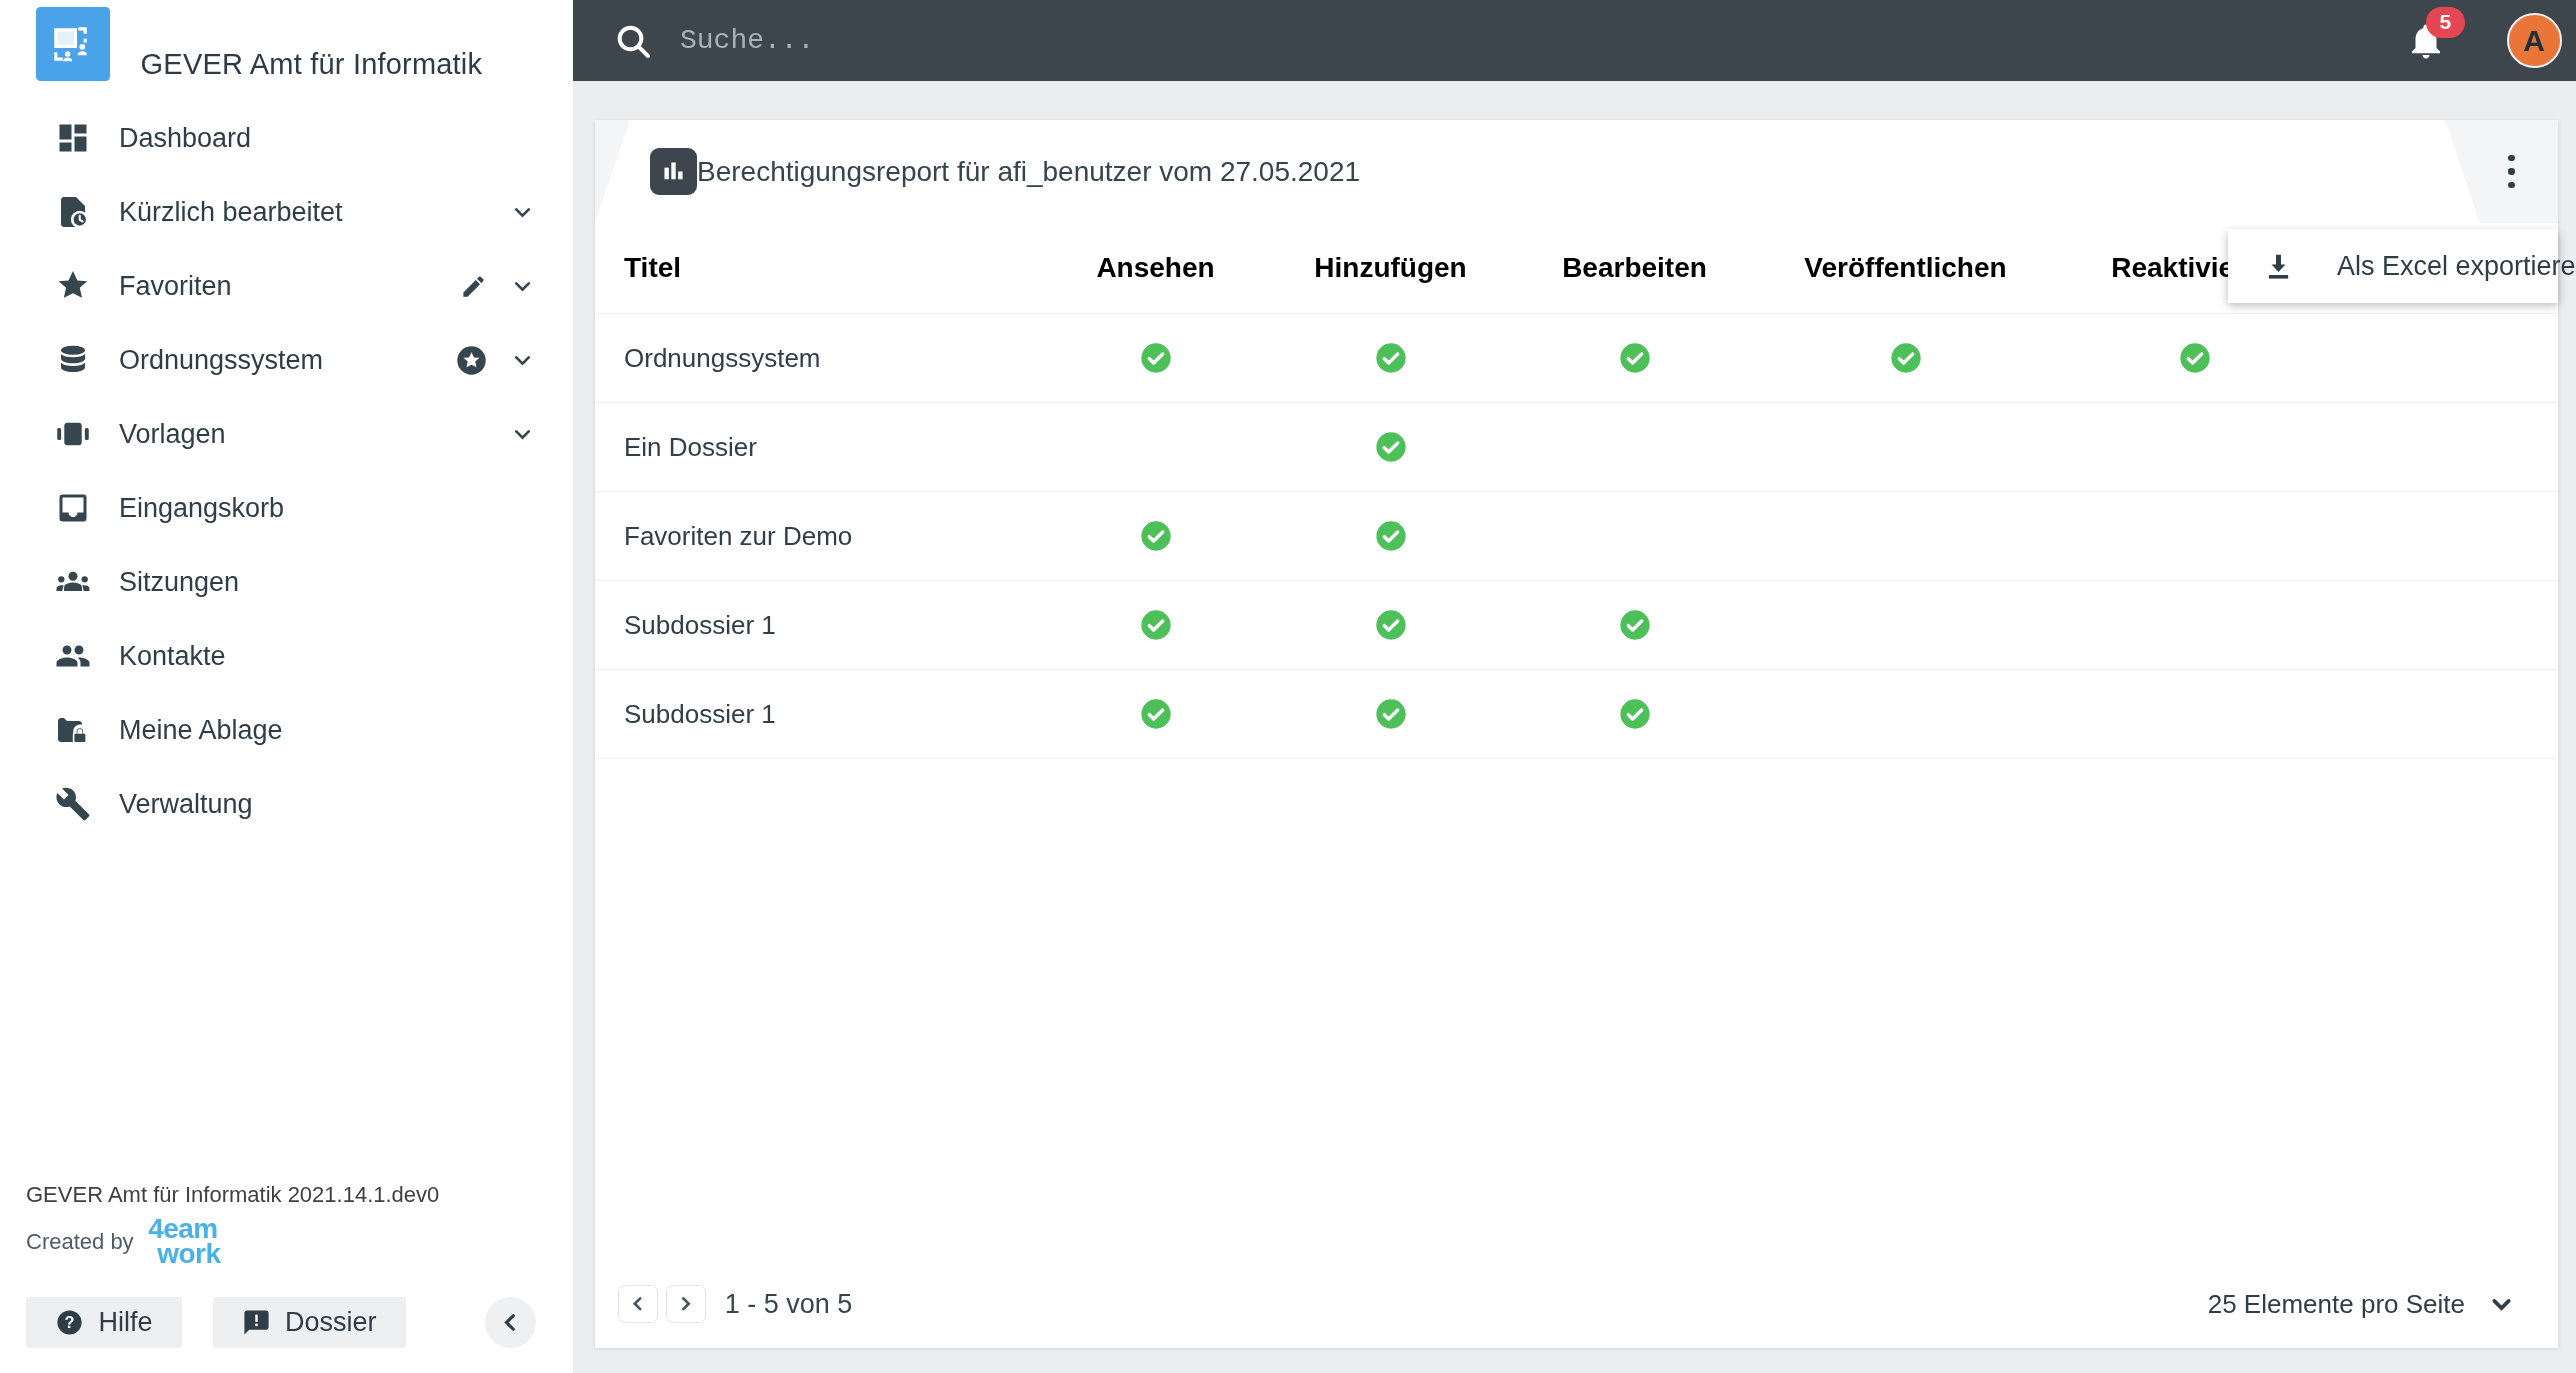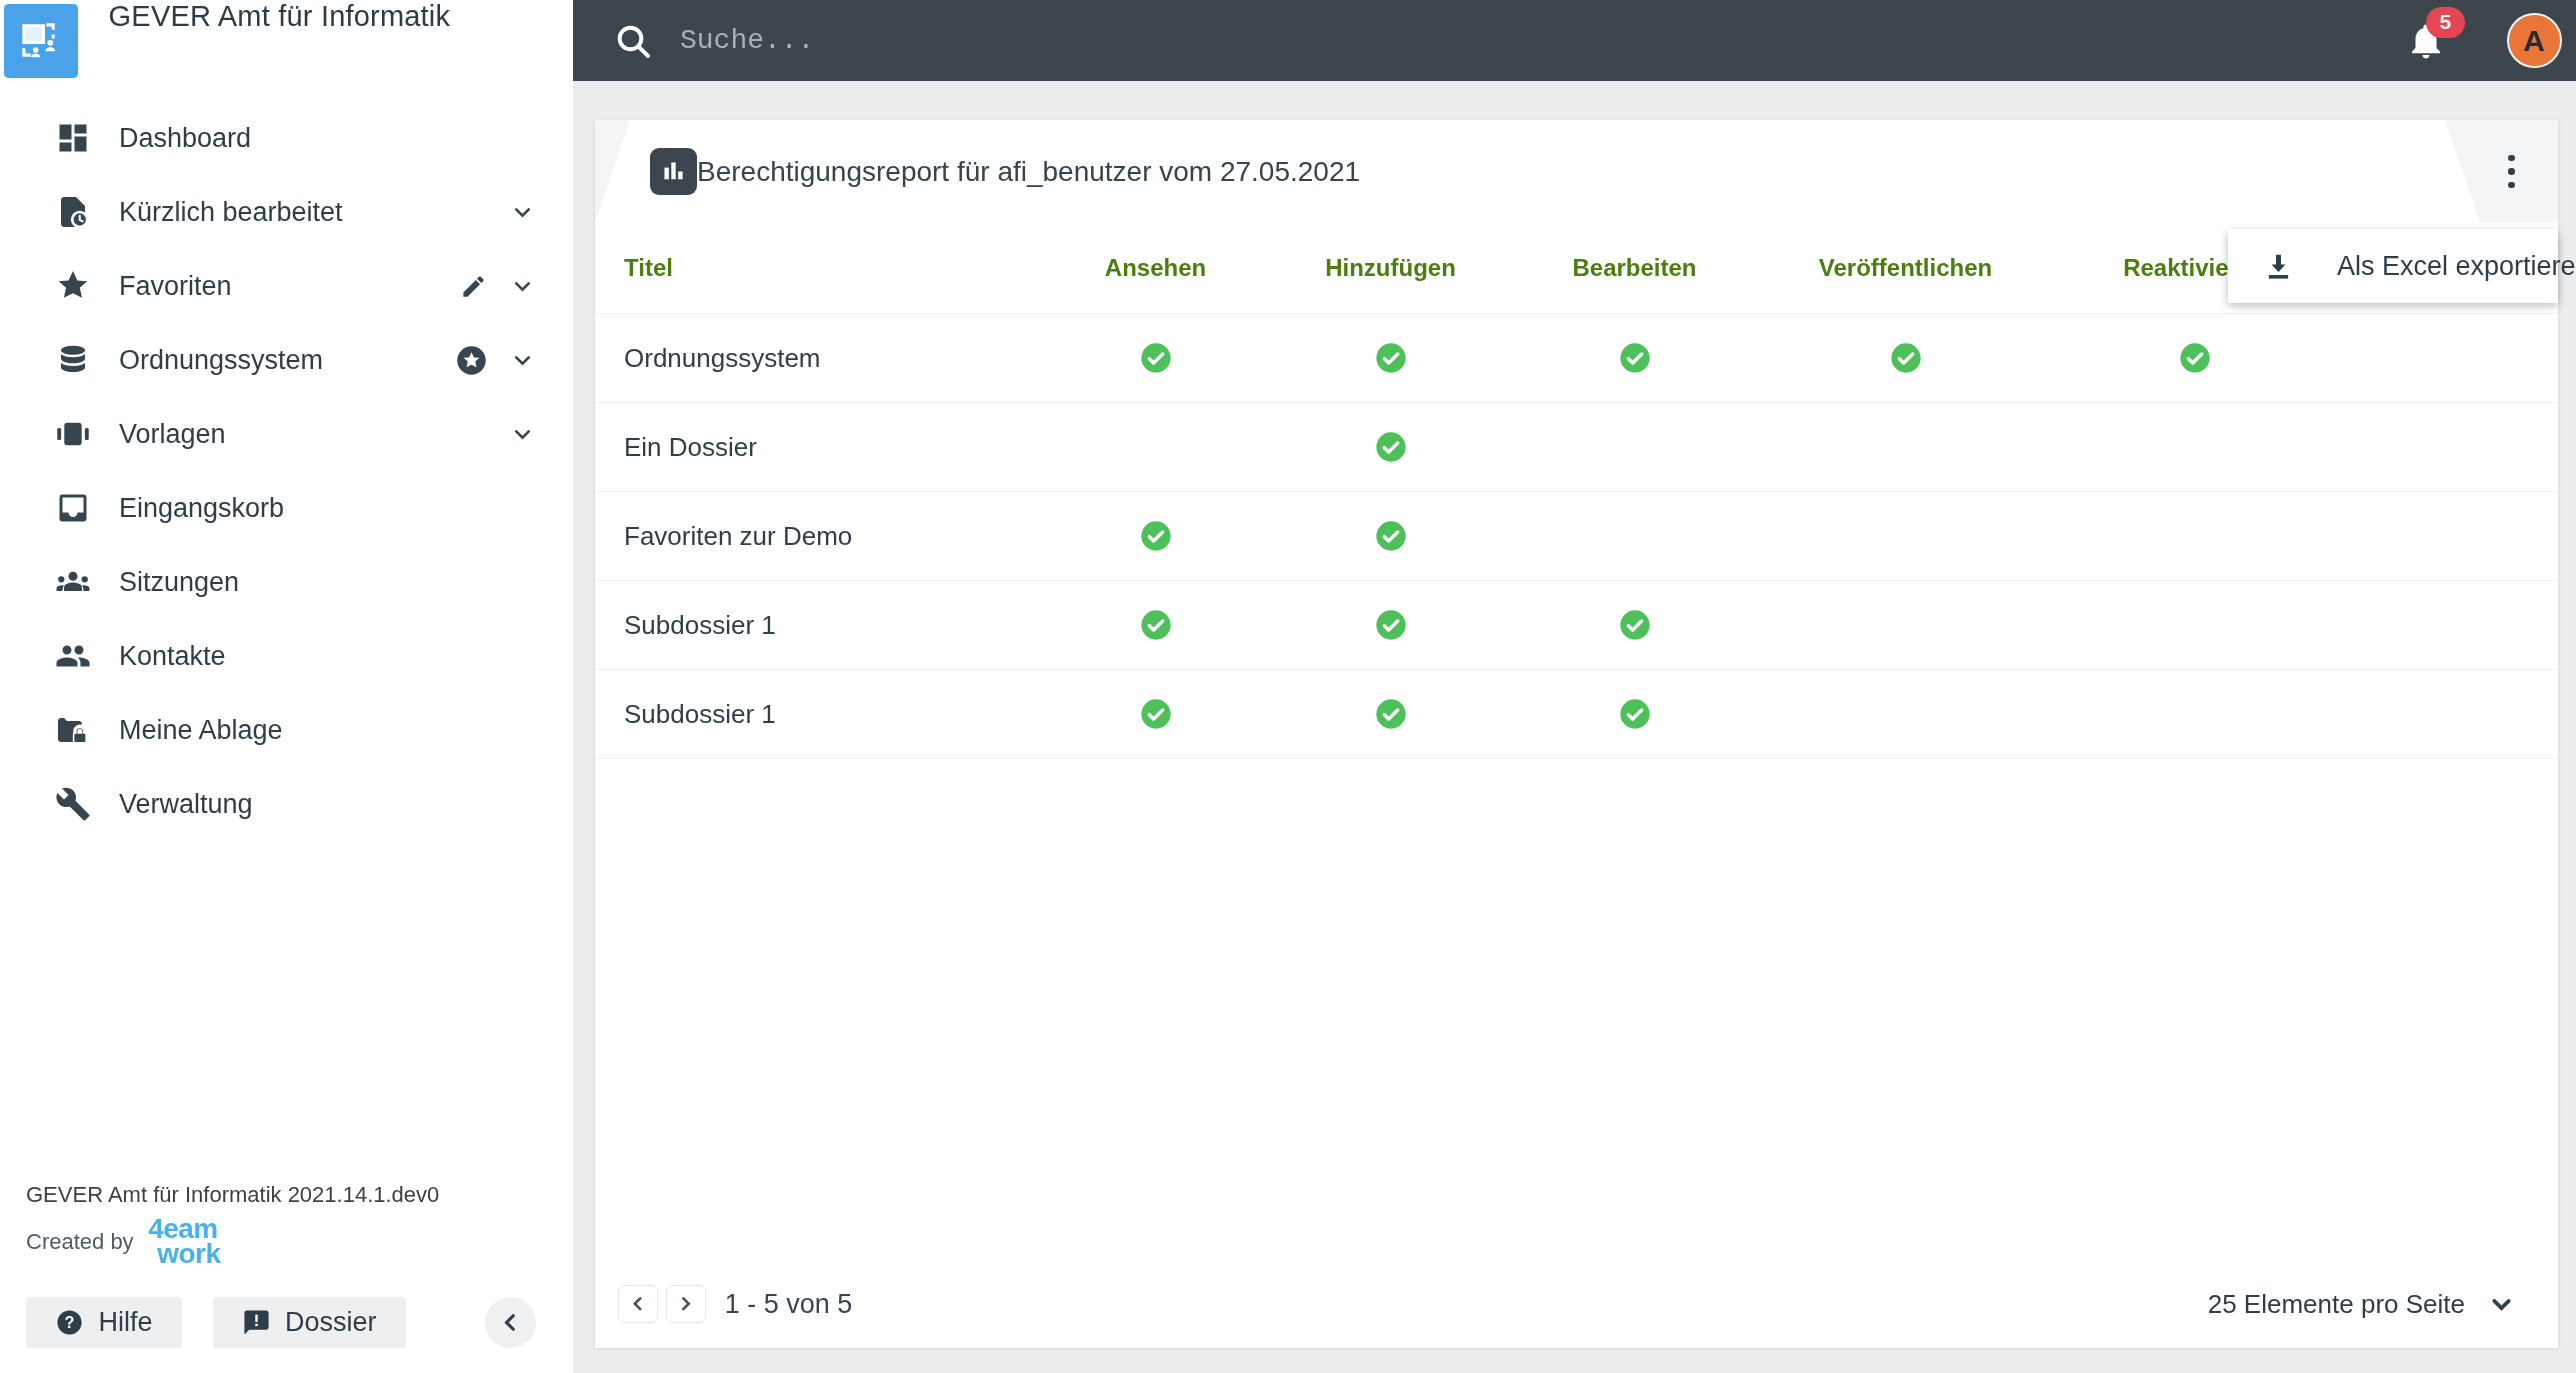--- a/index.html
+++ b/index.html
@@ -6,21 +6,21 @@
   body{
     width:2576px;height:1373px;position:relative;
     background:var(--page-bg,#ebedef);
     font-family:"Liberation Sans","DejaVu Sans",sans-serif;
     color:#2e3d47;
   }
   svg{display:block;}
 
   
   .sidebar{position:absolute;left:0;top:0;width:573px;height:1373px;background:#fff;z-index:3;}
-  .brand{height:81px;display:flex;align-items:flex-start;}
+  .brand{height:81px;display:flex;align-items:flex-end;padding-left:32px;}
   .brand-logo{width:74px;height:74px;margin:3.6px 0 0 3.6px;background:var(--logo-blue,#4aa3e9);
     border-radius:4.5px;display:flex;align-items:center;justify-content:center;flex:0 0 auto;}
   .brand-title{margin-left:31px;font-size:29px;font-weight:500;color:#2c3b46;letter-spacing:0.2px;}
   .nav{padding-top:20px;}
   .nav-item{height:74px;display:flex;align-items:center;padding:0 38px 0 52px;cursor:pointer;}
   .nav-ico{width:42px;display:flex;justify-content:center;flex:0 0 auto;}
   .nav-label{margin-left:25px;font-size:27px;font-weight:500;color:#2e3d47;white-space:nowrap;}
   .nav-extra{margin-left:auto;display:flex;align-items:center;gap:23.5px;}
 
   .side-footer{position:absolute;left:26px;right:23.5px;bottom:25px;}
@@ -67,21 +67,21 @@
     display:flex;flex-direction:column;align-items:center;justify-content:center;gap:7.2px;}
   .kebab i{width:6.3px;height:6.3px;border-radius:50%;background:#2f3e48;}
 
   .context-menu{position:absolute;left:1633px;top:109px;width:330px;height:74px;background:#fff;
     box-shadow:0 2.7px 9px rgba(0,0,0,.28);display:flex;align-items:center;gap:42px;
     padding-left:34px;z-index:6;cursor:pointer;box-sizing:border-box;}
   .menu-label{font-size:27px;color:#2e3d47;white-space:nowrap;}
 
   
   .grid-row{display:grid;grid-template-columns:443px 235px 235px 253px 289px 289px 1fr;align-items:center;}
-  .thead{height:90px;border-bottom:1.8px solid #eef0f2;font-size:24px;font-weight:700;color:#4d7c0f;}
+  .thead{height:90px;border-bottom:1.8px solid #eef0f2;font-size:28px;font-weight:700;color:#000000;}
   .th{text-align:center;white-space:nowrap;}
   .th.first{text-align:left;padding-left:29px;}
   .tr{height:88px;border-bottom:1.8px solid #f1f2f4;}
   .td-title{font-size:26px;color:#303e48;padding-left:29px;}
   .td-c{display:flex;justify-content:center;}
   .check{width:32px;height:32px;}
 
   
   .card-footer{position:absolute;left:0;right:0;bottom:0;height:88px;display:flex;align-items:center;
     padding:0 42px 0 22.6px;}

